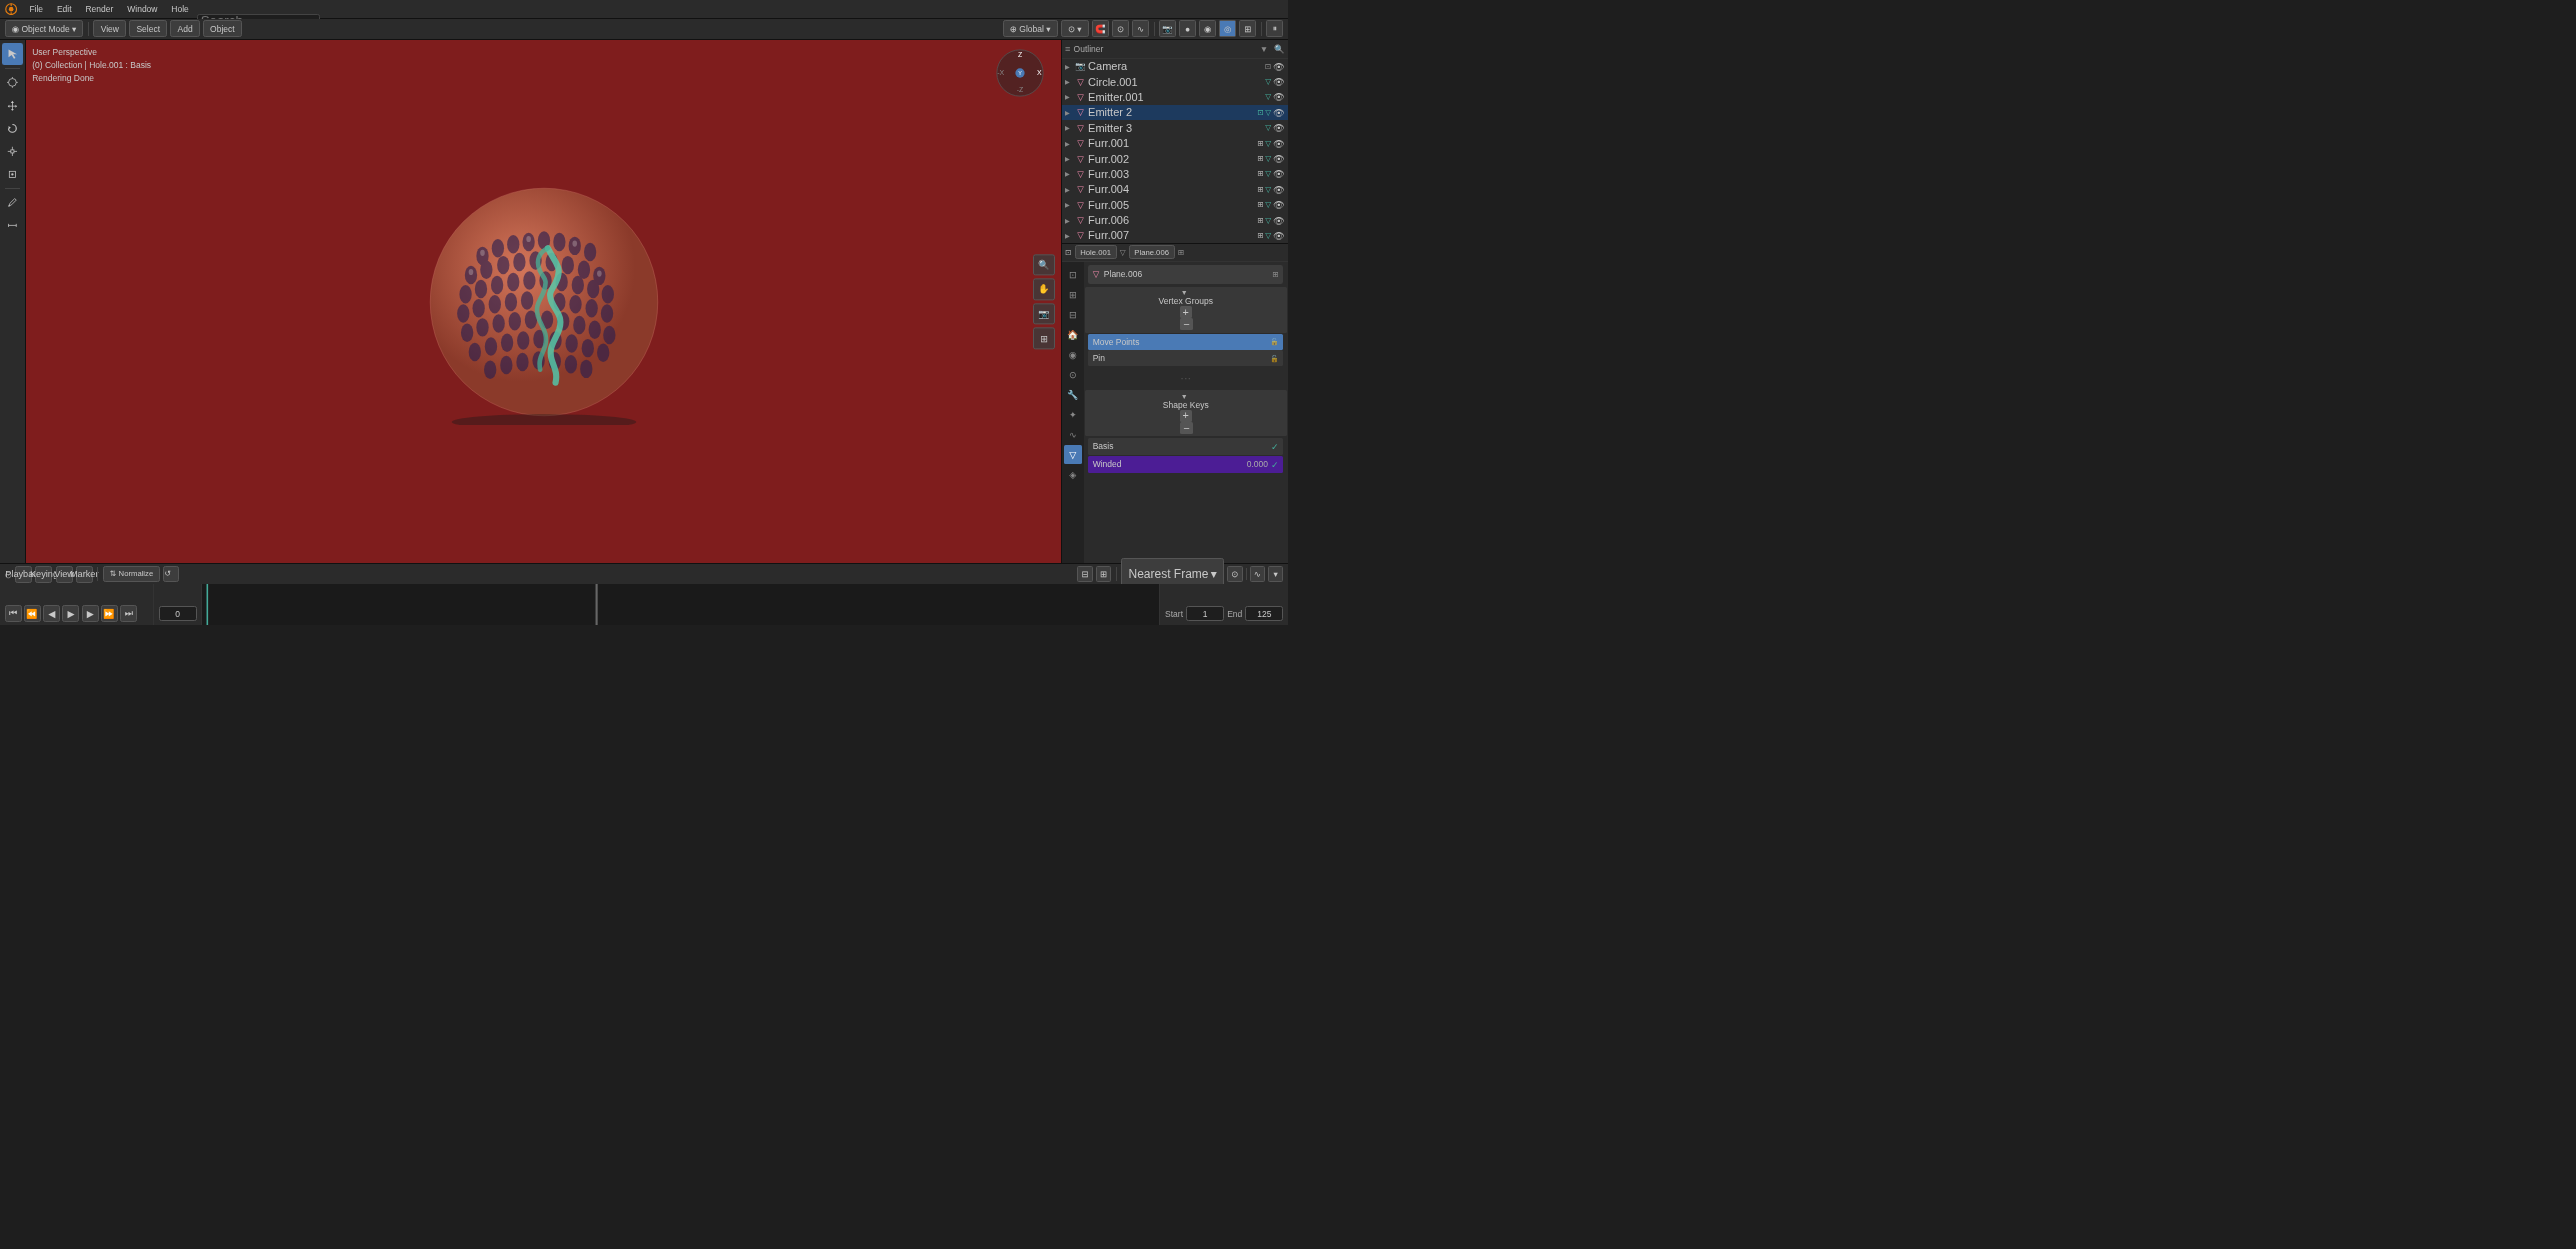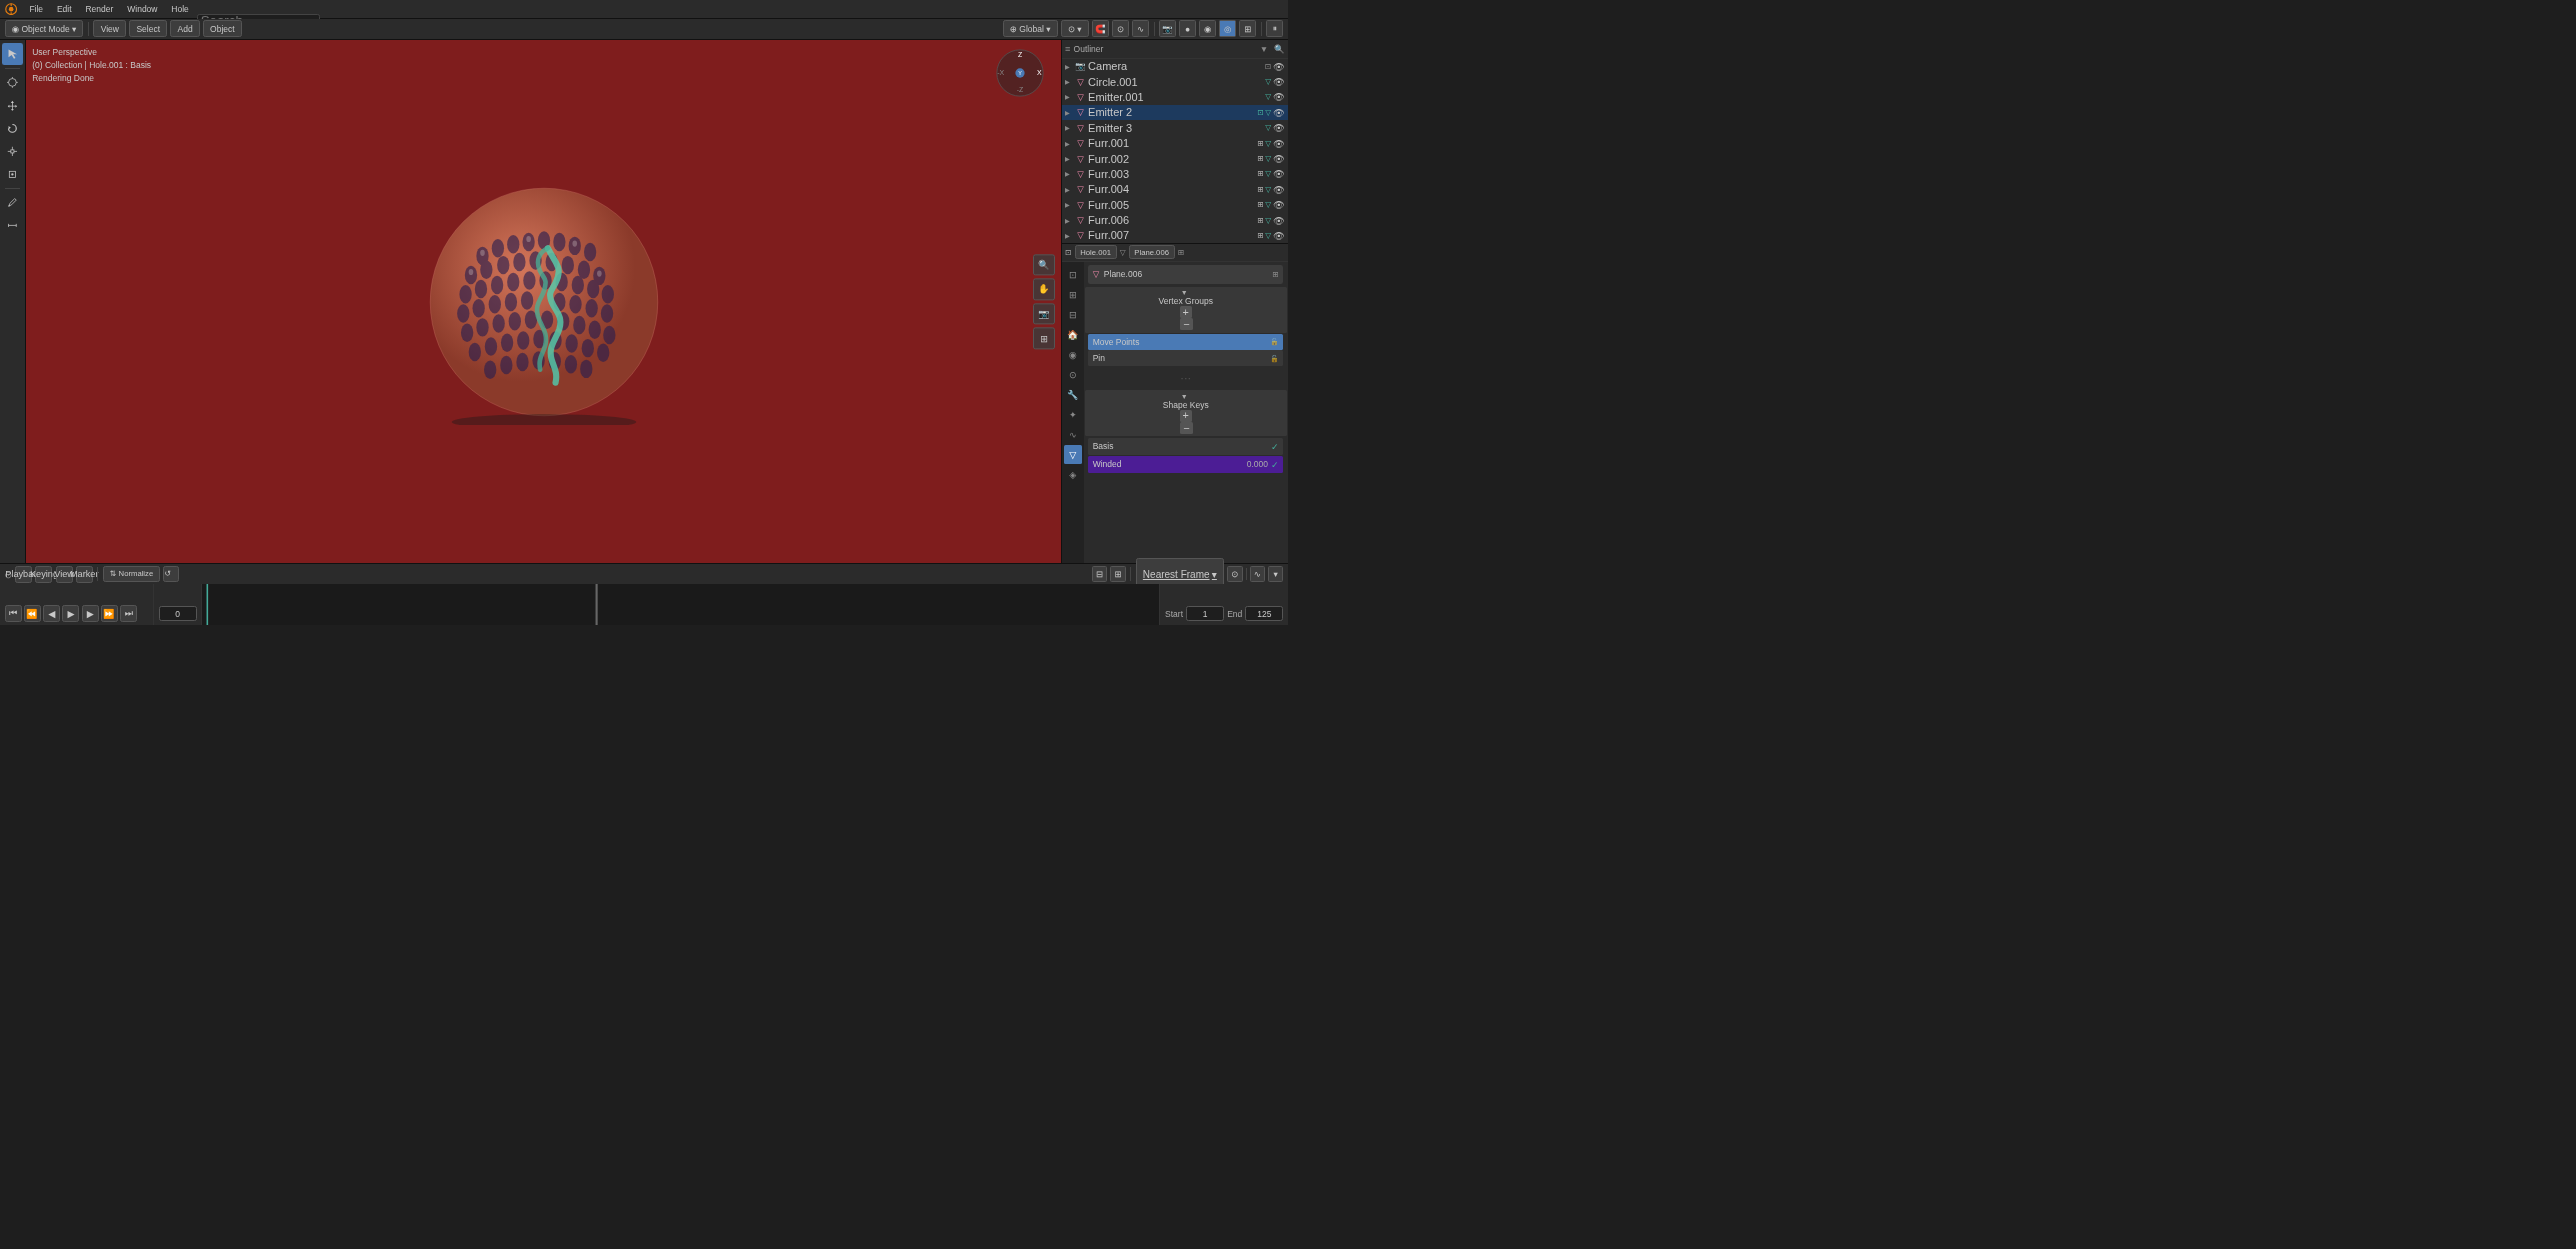--- a/index.html
+++ b/index.html
@@ -896,21 +896,21 @@
         <span>⇅</span>
         <span>Normalize</span>
       </button>
       <button class="header-btn" style="height:15.4px; font-size:7.7px; width:15.4px; padding:0;">↺</button>
 
       <div style="flex:1;"></div>
 
       <button class="sm-icon-btn">⊟</button>
       <button class="sm-icon-btn">⊞</button>
       <div class="header-separator"></div>
-      <button class="header-btn" style="height:32px; font-size:10px;text-decoration:underline;">
+      <button class="header-btn" style="height:32px; font-size:12px;">
         <span>Nearest Frame</span>
         <span>▾</span>
       </button>
       <button class="sm-icon-btn">⊙</button>
       <div class="v-sep"></div>
       <button class="sm-icon-btn">∿</button>
       <button class="sm-icon-btn">▾</button>
     </div>
 
     <div class="timeline-body">

